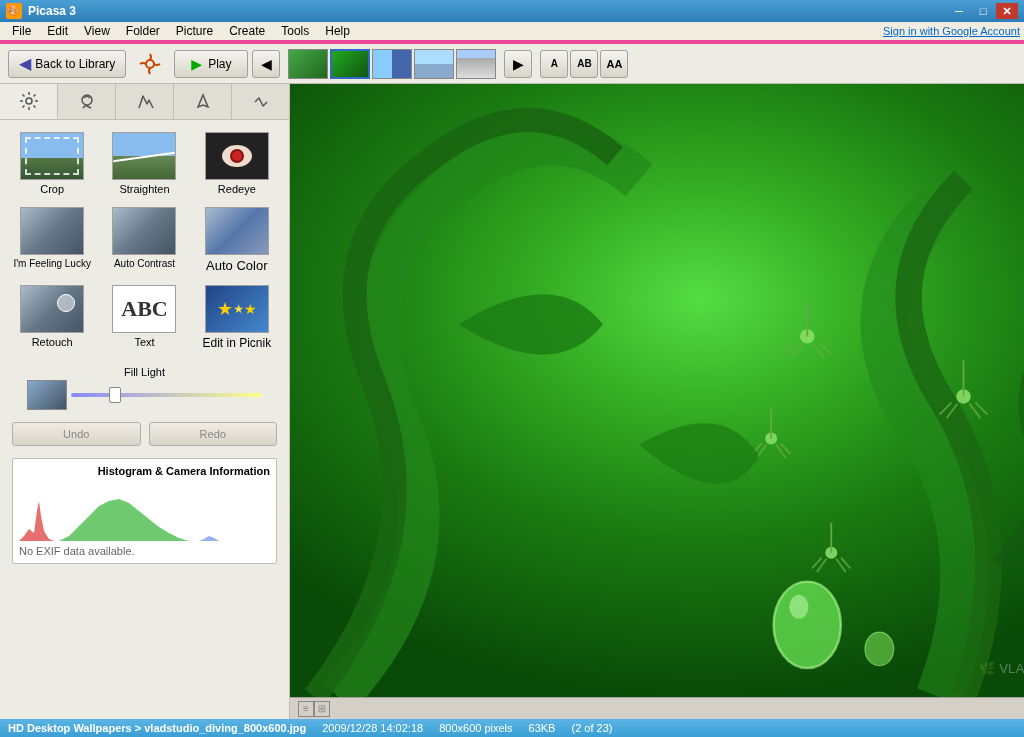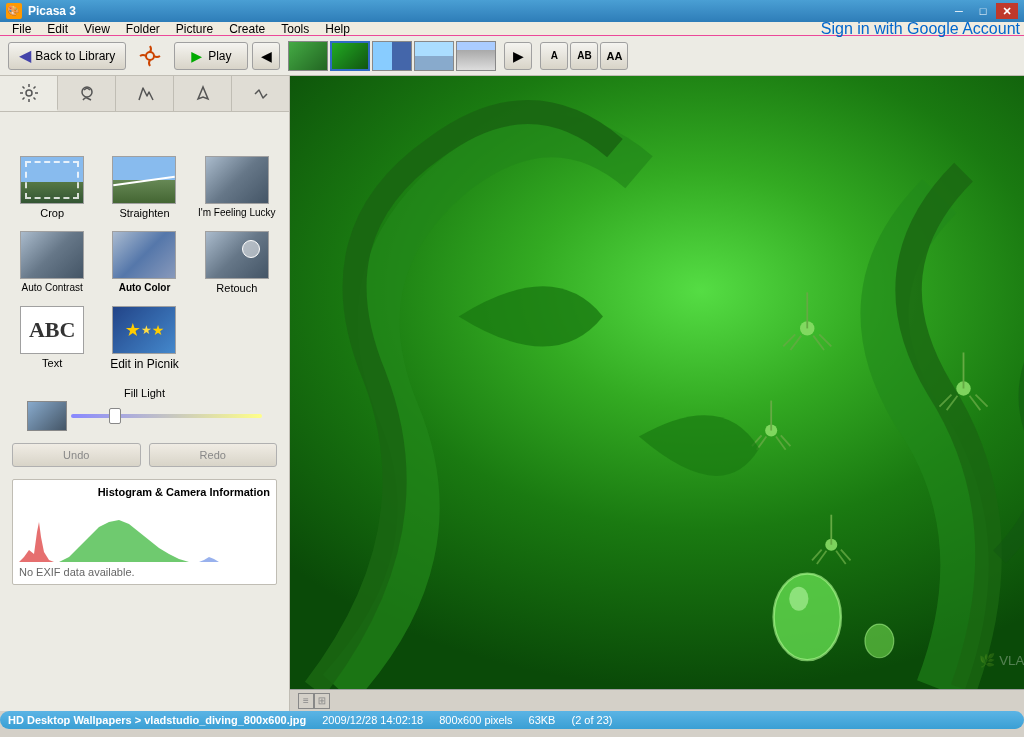--- a/index.html
+++ b/index.html
@@ -16,30 +16,30 @@
       font-size: 12px;
       font-weight: bold;
     }
     .title-bar-icon { width: 16px; height: 16px; margin-right: 6px; background: #ff9900; border-radius: 2px; display: inline-block; font-size: 10px; text-align: center; line-height: 16px; }
     .title-bar-controls { margin-left: auto; display: flex; gap: 2px; }
     .title-bar-btn { width: 22px; height: 16px; display: flex; align-items: center; justify-content: center; font-size: 11px; color: white; cursor: pointer; }
     .title-bar-btn.close { background: #c0392b; }
 
     
     .menu-bar {
-      height: 14px;
+      height: 22px;
       background: #f0ece0;
       display: flex;
       align-items: center;
       padding: 0 4px;
-      border-bottom: 1px solid #ec4899;
+      border-bottom: 4px solid #ec4899;
       font-size: 12px;
     }
     .menu-item { padding: 2px 8px; cursor: pointer; color: #000; }
-    .menu-sign-in { margin-left: auto; color: #0066cc; cursor: pointer; font-size: 16px; }
+    .menu-sign-in { margin-left: auto; color: #0066cc; text-decoration: underline; cursor: pointer; font-size: 11px; }
 
     
     .toolbar {
       height: 40px;
       background: #ecebe4;
       display: flex;
       align-items: center;
       padding: 0 8px;
       border-bottom: 1px solid #c0bdb4;
       gap: 4px;
@@ -199,27 +199,26 @@
     
     .status-bar {
       height: 18px;
       background: linear-gradient(to bottom, #5bb4e5, #3a9fd4);
       display: flex;
       align-items: center;
       padding: 0 8px;
       font-size: 11px;
       color: white;
       gap: 16px;
-      border-radius: 9px;
     }
     .redeye-thumb { background: #222; display: flex; align-items: center; justify-content: center; font-size: 18px; }
     .text-thumb { background: #15803d; display: flex; align-items: center; justify-content: center; }
     .editpicnik-thumb { background: linear-gradient(135deg, #224488, #4488cc); display: flex; align-items: center; justify-content: center; }
 
-    .left-panel-scroll { overflow-y: auto; flex: 1; margin-top: 32px; }
+    .left-panel-scroll { overflow-y: auto; flex: 1; }
     .left-panel-scroll::-webkit-scrollbar { width: 8px; }
     .left-panel-scroll::-webkit-scrollbar-track { background: #e0ddd5; }
     .left-panel-scroll::-webkit-scrollbar-thumb { background: #aaa8a0; border-radius: 4px; }
   </style>
 </head>
 <body>
 
 <div class="title-bar">
   <span class="title-bar-icon">🎨</span>
   <span>Picasa 3</span>
@@ -334,40 +333,50 @@
 
         <div class="tool-item">
           <div class="tool-thumb">
             <div style="width:100%;height:100%;background:linear-gradient(to bottom,#88bbee 0%,#88bbee 50%,#668855 50%,#446633 100%);position:relative;">
               <div style="position:absolute;top:50%;left:0;right:0;height:2px;background:white;transform:rotate(-8deg);"></div>
             </div>
           </div>
           <span class="tool-label">Straighten</span>
         </div>
 
+        <div class="tool-item">
+          <div class="tool-thumb redeye-thumb">
+            <div style="width:100%;height:100%;background:#222;display:flex;align-items:center;justify-content:center;">
+              <div style="width:30px;height:22px;background:#eeddcc;border-radius:50%;position:relative;display:flex;align-items:center;justify-content:center;">
+                <div style="width:14px;height:14px;border-radius:50%;background:#cc2222;border:2px solid #881111;"></div>
+              </div>
+            </div>
+          </div>
+          <span class="tool-label">Redeye</span>
+        </div>
 
         <div class="tool-item">
           <div class="tool-thumb">
             <div style="width:100%;height:100%;background:linear-gradient(135deg,#aabbcc,#667788,#445566);"></div>
           </div>
           <span class="tool-label" style="font-size:10px;">I'm Feeling Lucky</span>
         </div>
 
         <div class="tool-item">
           <div class="tool-thumb">
             <div style="width:100%;height:100%;background:linear-gradient(135deg,#aabbcc 0%,#667788 50%,#445566 100%);"></div>
           </div>
           <span class="tool-label" style="font-size:10px;">Auto Contrast</span>
         </div>
 
         <div class="tool-item">
           <div class="tool-thumb">
             <div style="width:100%;height:100%;background:linear-gradient(135deg,#aabbd0,#5577aa,#8899bb);"></div>
           </div>
-          <span class="tool-label" style="font-size:10px;font-weight:bold;">Auto Color</span>
+          <span class="tool-label" style="font-size:13px;">Auto Color</span>
         </div>
 
         <div class="tool-item">
           <div class="tool-thumb">
             <div style="width:100%;height:100%;background:linear-gradient(135deg,#aabbcc,#667788,#445566);position:relative;">
               <div style="position:absolute;top:8px;right:8px;width:18px;height:18px;border-radius:50%;background:rgba(255,255,255,0.5);border:1px solid white;"></div>
             </div>
           </div>
           <span class="tool-label">Retouch</span>
         </div>

